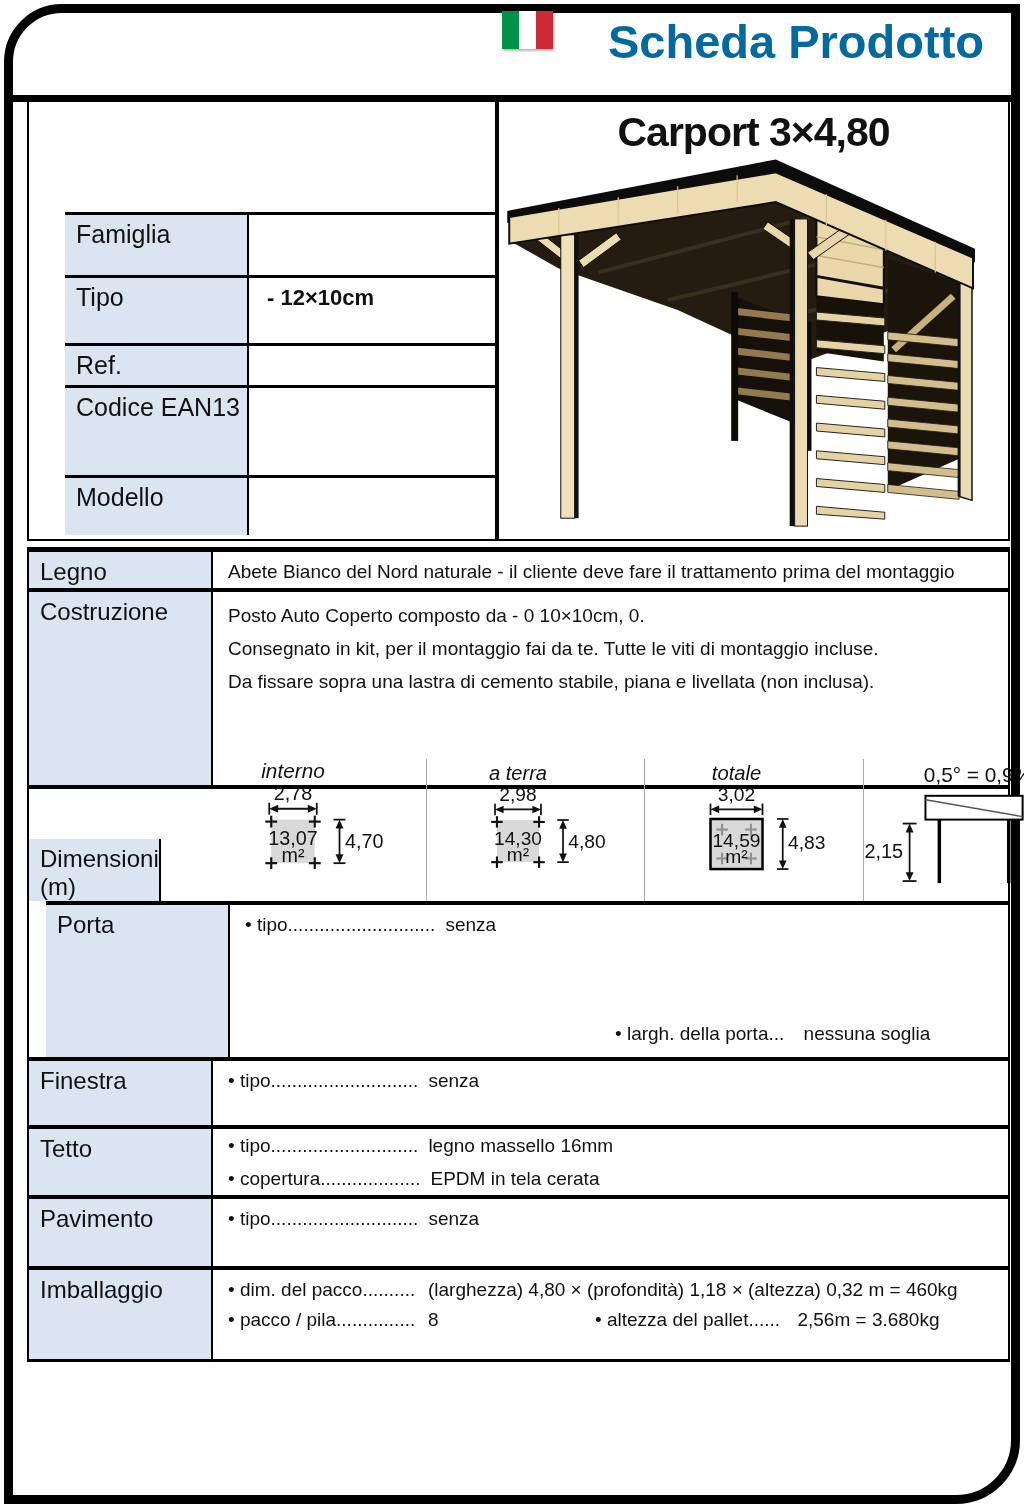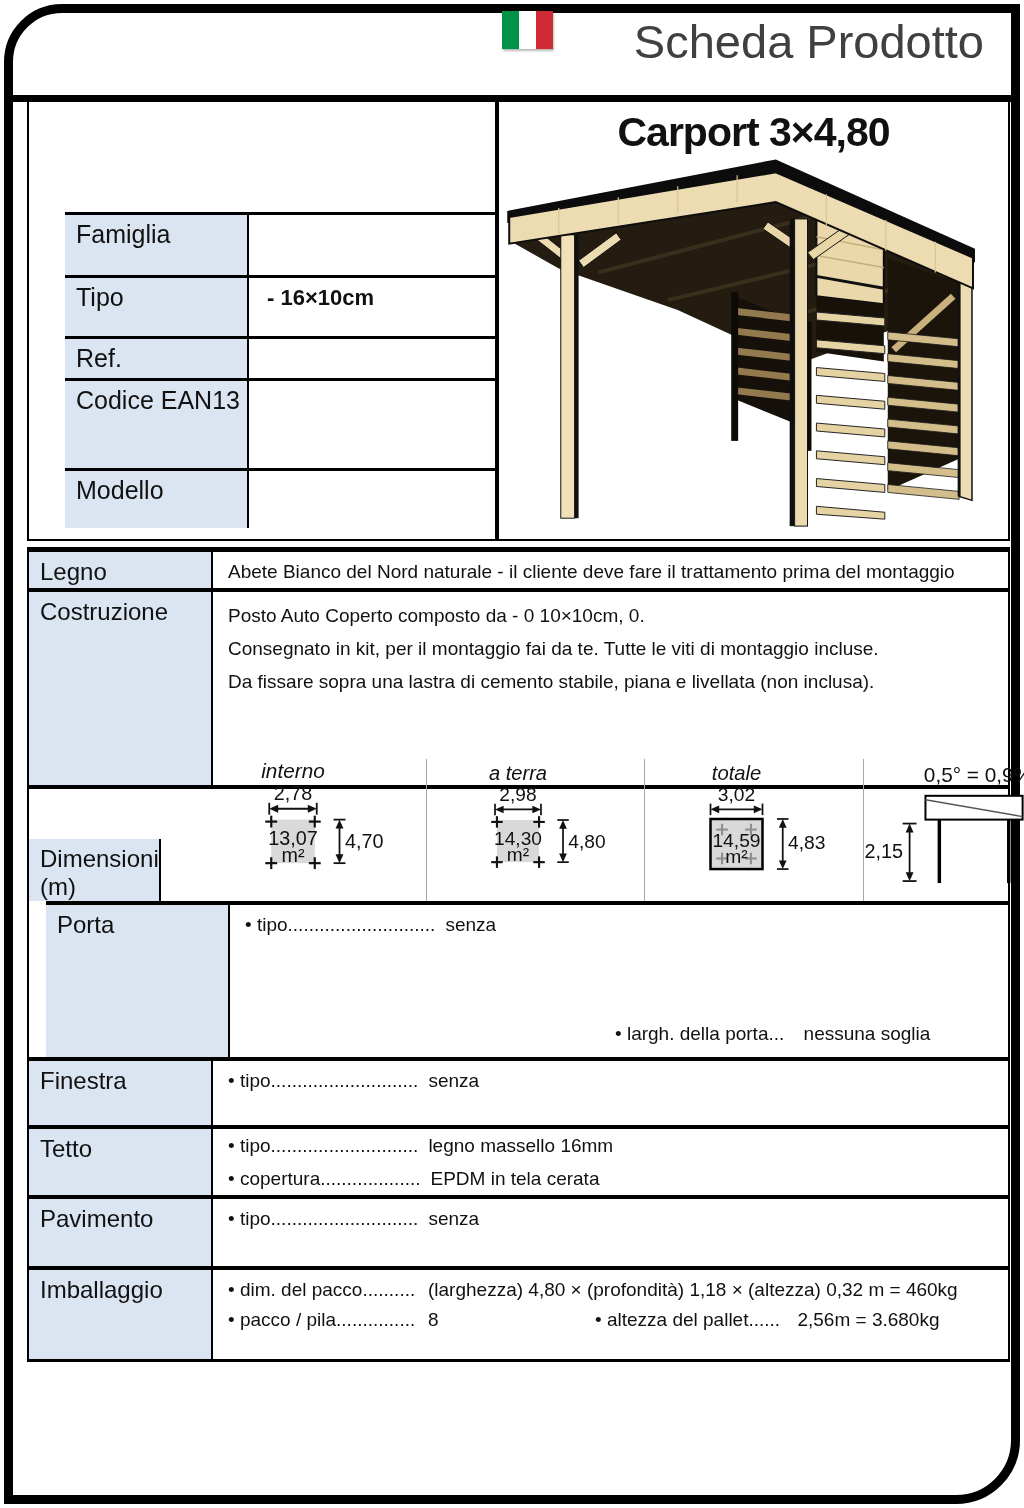--- a/index.html
+++ b/index.html
@@ -9,22 +9,22 @@
 
   
   .frame { position:absolute; left:4px; top:4px; right:4px; bottom:4px;
            border:9px solid #000; border-radius:58px 0 64px 0; }
   .header-divider { position:absolute; left:4px; right:4px; top:95px; height:7px; background:#000; }
 
   
   .flag { position:absolute; left:502px; top:11px; width:51px; height:38px; display:flex;
           box-shadow:1px 2px 2px rgba(0,0,0,.28); }
   .flag > div { flex:1; }
-  .page-title { position:absolute; top:14px; right:40px; font-size:47px; font-weight:400;
-                letter-spacing:0px; color:#404040; }
+  .page-title { position:absolute; top:14px; right:40px; font-size:47px; font-weight:700;
+                letter-spacing:0px; color:#0369a1; }
 
   
   .icons-row { position:absolute; left:33px; top:104px; display:flex; gap:10px; }
   .icon-box { width:100px; height:100px; border:5px solid #000; border-radius:24px;
               background:#fff; display:flex; align-items:center; justify-content:center; }
   .icon-box.badge { background:#ffff00; flex-direction:column; font-weight:700; font-style:italic;
                     font-size:31px; line-height:.95; letter-spacing:-1px; }
 
   
   .left-table { position:absolute; left:27px; top:100px; width:470px; height:441px;
@@ -128,23 +128,23 @@
       </svg>
     </div>
   </div>
 
   <div class="left-table">
     <div class="lt-row" style="height:110px"></div>
     <div class="lt-row" style="height:63px">
       <div class="lt-label">Famiglia</div>
       <div class="lt-value"></div>
     </div>
-    <div class="lt-row" style="height:61px">
+    <div class="lt-row" style="height:68px">
       <div class="lt-label">Tipo</div>
-      <div class="lt-value" style="font-weight:700; padding-left:18px;">- 16×10cm</div>
+      <div class="lt-value" style="font-weight:700; padding-left:18px;">- 12×10cm</div>
     </div>
     <div class="lt-row" style="height:42px">
       <div class="lt-label">Ref.</div>
       <div class="lt-value"></div>
     </div>
     <div class="lt-row" style="height:90px">
       <div class="lt-label">Codice EAN13</div>
     </div>
     <div class="lt-row" style="height:60px">
       <div class="lt-label">Modello</div>

